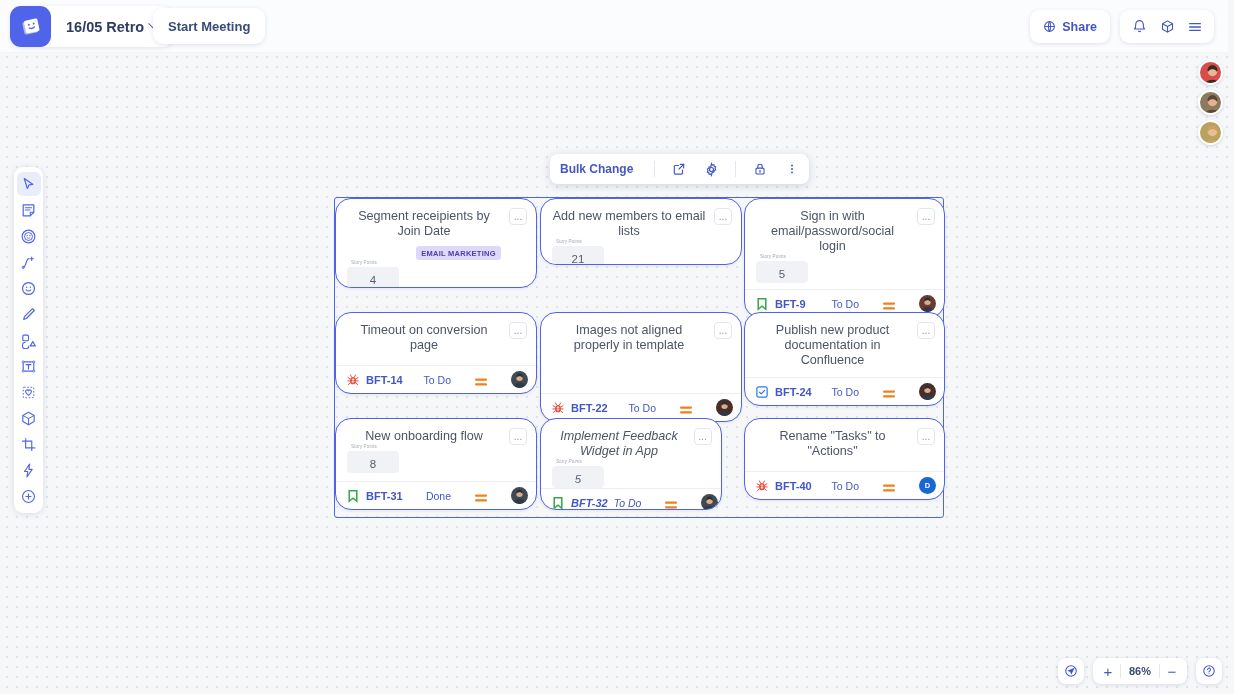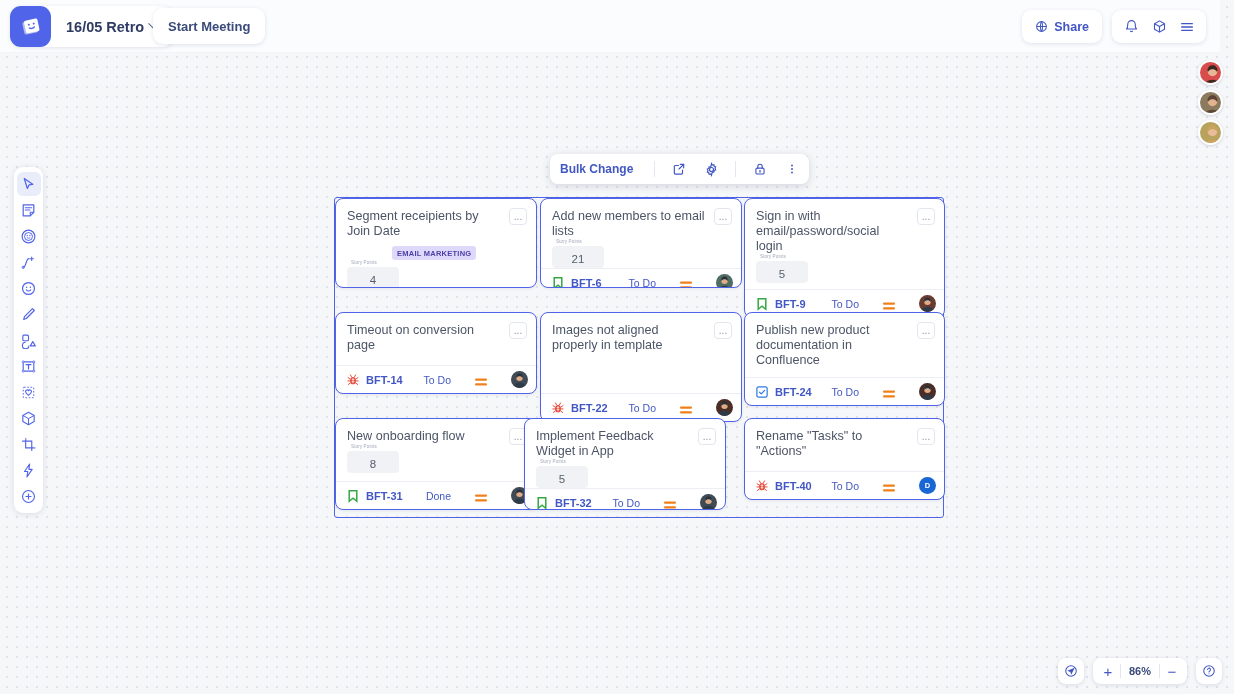--- a/index.html
+++ b/index.html
@@ -14,21 +14,21 @@
   #canvas {
     position: absolute; inset: 0;
     background-color: #f6f7f9;
     background-image: radial-gradient(#dfe2e8 1.1px, transparent 1.2px);
     background-size: 10px 10px;
     background-position: 2px 2px;
   }
 
   
   #topbar {
-    position: absolute; top: 0; left: 0; right: 14px; height: 53px;
+    position: absolute; top: 0; left: 0; right: 6px; height: 53px;
     background: #fbfcfe;
     z-index: 40;
     border-bottom: 1px solid rgba(0,0,0,0.03);
   }
   .tb-left {
     position: absolute; left: 10px; top: 6px;
     display: flex; align-items: center;
     background: #ffffff;
     border-radius: 12px;
     box-shadow: 0 1px 4px rgba(40,50,90,.12);
@@ -138,25 +138,26 @@
     position: absolute; left: 334px; top: 197px;
     width: 610px; height: 321px;
     border: 1.5px solid #4f64e8;
     border-radius: 3px;
     z-index: 10;
   }
   .card {
     position: absolute;
     background: #ffffff;
     border: 1.5px solid #4f64e8;
-    border-radius: 8px;
+    border-radius: 16px;
     box-shadow: 0 1px 3px rgba(40,50,90,.09);
     display: flex; flex-direction: column;
     overflow: hidden;
     cursor: pointer;
+    text-align: center;
   }
   .card-body { flex: 1 1 auto; padding: 10px 11px 0 11px; position: relative; }
   .card-title {
     font-size: 12.6px; color: #4c5566; line-height: 15px;
     font-weight: 400;
     padding-right: 24px;
   }
   .dots-btn {
     position: absolute; right: 9px; top: 9px;
     width: 18px; height: 17px;
@@ -445,21 +446,21 @@
   </div>
 </div>
 
 <div id="group">
     <div class="card" style="left: 0px; top: 0px; width: 202px; height: 90px;">
       <div class="card-body"><div class="card-title">Segment receipients by Join Date</div><div class="dots-btn">...</div><div class="tag">EMAIL MARKETING</div><div class="sp-box">
           <span class="sp-label">Story Points</span>
           <span class="sp-val">4</span>
         </div></div>
     </div>
-    <div class="card" style="left: 205px; top: 0px; width: 202px; height: 90px;">
+    <div class="card" style="left: 205px; top: 0px; width: 202px; height: 67px;">
       <div class="card-body">
         <div class="card-title">Add new members to email lists</div>
         <div class="dots-btn">...</div>
         <div class="sp-box">
           <span class="sp-label">Story Points</span>
           <span class="sp-val">21</span>
         </div>
       </div>
       <div class="card-footer">
         <span class="type-icon">
@@ -628,21 +629,21 @@
             </svg></span>
           <span class="assignee"><svg width="17" height="17" viewBox="0 0 24 24">
               <rect width="24" height="24" fill="#3f4a55"></rect>
               <circle cx="12" cy="9.6" r="4.6" fill="#e0ac87"></circle>
               <path d="M2.6 24c1-4.9 4.8-7.4 9.4-7.4s8.4 2.5 9.4 7.4z" fill="#2e3a48"></path>
               <path d="M7.2 8.6c0-3.1 2.1-5.2 4.8-5.2s4.8 2.1 4.8 5.2c0 1-.5 1.2-1 .6-1-1.3-2.3-1.9-3.8-1.9s-2.8.6-3.8 1.9c-.5.6-1 .4-1-.6z" fill="#25323e"></path>
             </svg></span>
         </span>
       </div>
     </div>
-    <div class="card" style="left: 189px; top: 220px; width: 202px; height: 92px;">
+    <div class="card" style="left: 205px; top: 220px; width: 182px; height: 92px; font-style: italic;">
       <div class="card-body">
         <div class="card-title">Implement Feedback Widget in App</div>
         <div class="dots-btn">...</div>
         <div class="sp-box">
           <span class="sp-label">Story Points</span>
           <span class="sp-val">5</span>
         </div>
       </div>
       <div class="card-footer">
         <span class="type-icon">

